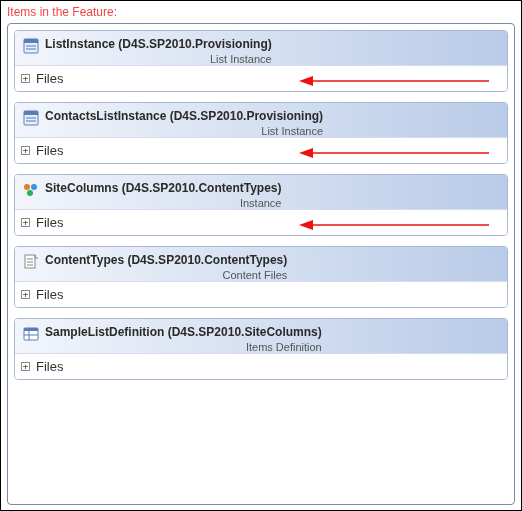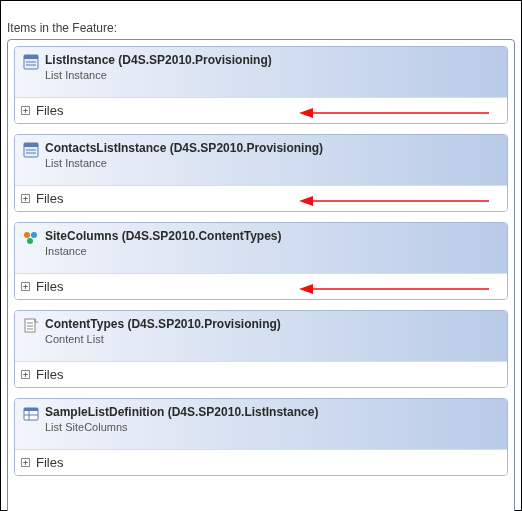--- a/index.html
+++ b/index.html
@@ -10,56 +10,56 @@
     background: #fff;
   }
   .outer {
     border: 1px solid #000;
     width: 522px;
     height: 511px;
     position: relative;
     background: #fff;
   }
   .section-label {
-    padding: 20px 6px 2px 6px;
-    color: #404040;
+    padding: 4px 6px 2px 6px;
+    color: #ef4444;
   }
   .panel-border {
     margin: 2px 6px 6px 6px;
     border: 1px solid #7a8aa8;
     background: #fff;
     border-radius: 4px;
     padding: 6px;
     height: 482px;
   }
   .feature-item {
     border: 1px solid #a9b8d4;
     border-radius: 4px;
     margin-bottom: 10px;
     overflow: hidden;
     position: relative;
     background: #fff;
   }
   .item-header {
     background: linear-gradient(to right, #f2f5fb 0%, #dbe4f3 40%, #b9cbe8 100%);
-    padding: 6px 8px 16px 8px;
+    padding: 6px 8px 0 8px;
     display: flex;
     align-items: flex-start;
     position: relative;
   }
   .item-icon {
     width: 16px;
     height: 16px;
     margin-right: 6px;
     margin-top: 1px;
     flex-shrink: 0;
   }
   .item-text { display: flex; flex-direction: column; }
   .item-title { font-weight: bold; color: #2a2a2a; font-size: 12px; }
-  .item-subtitle { color: #555; font-size: 11px; margin-top: 2px; }
+  .item-subtitle { color: #555; font-size: 11px; margin-top: 2px; text-align: right; }
   .item-footer {
     background: #fff;
     padding: 5px 6px;
     display: flex;
     align-items: center;
     border-top: 1px solid #d5ddec;
     position: relative;
   }
   .expander {
     width: 9px; height: 9px;
@@ -169,43 +169,43 @@
         <span class="item-icon">
           <svg viewBox="0 0 16 16">
               <rect x="2" y="1" width="10" height="13" fill="#fff" stroke="#888"></rect>
               <polyline points="12,1 12,4 15,4" fill="none" stroke="#888"></polyline>
               <line x1="4" y1="5" x2="10" y2="5" stroke="#888"></line>
               <line x1="4" y1="8" x2="10" y2="8" stroke="#888"></line>
               <line x1="4" y1="11" x2="10" y2="11" stroke="#888"></line>
             </svg>
         </span>
         <div class="item-text">
-          <span class="item-title">ContentTypes (D4S.SP2010.Provisioning)</span>
-          <span class="item-subtitle">Content List</span>
+          <span class="item-title">ContentTypes (D4S.SP2010.ContentTypes)</span>
+          <span class="item-subtitle">Content Files</span>
         </div>
       </div>
       <div class="item-footer">
         <span class="expander">+</span>
         <span class="footer-label">Files</span>
       </div>
     </div>
 
     <div class="feature-item">
       <div class="item-header">
         <span class="item-icon">
           <svg viewBox="0 0 16 16">
               <rect x="1" y="2" width="14" height="12" rx="1" fill="#fff" stroke="#5a7db8"></rect>
               <rect x="1" y="2" width="14" height="3" fill="#5a7db8"></rect>
               <line x1="6" y1="5" x2="6" y2="14" stroke="#5a7db8"></line>
               <line x1="1" y1="9" x2="15" y2="9" stroke="#5a7db8"></line>
             </svg>
         </span>
         <div class="item-text">
-          <span class="item-title">SampleListDefinition (D4S.SP2010.ListInstance)</span>
-          <span class="item-subtitle">List SiteColumns</span>
+          <span class="item-title">SampleListDefinition (D4S.SP2010.SiteColumns)</span>
+          <span class="item-subtitle">Items Definition</span>
         </div>
       </div>
       <div class="item-footer">
         <span class="expander">+</span>
         <span class="footer-label">Files</span>
       </div>
     </div>
 
   </div>
 </div>

